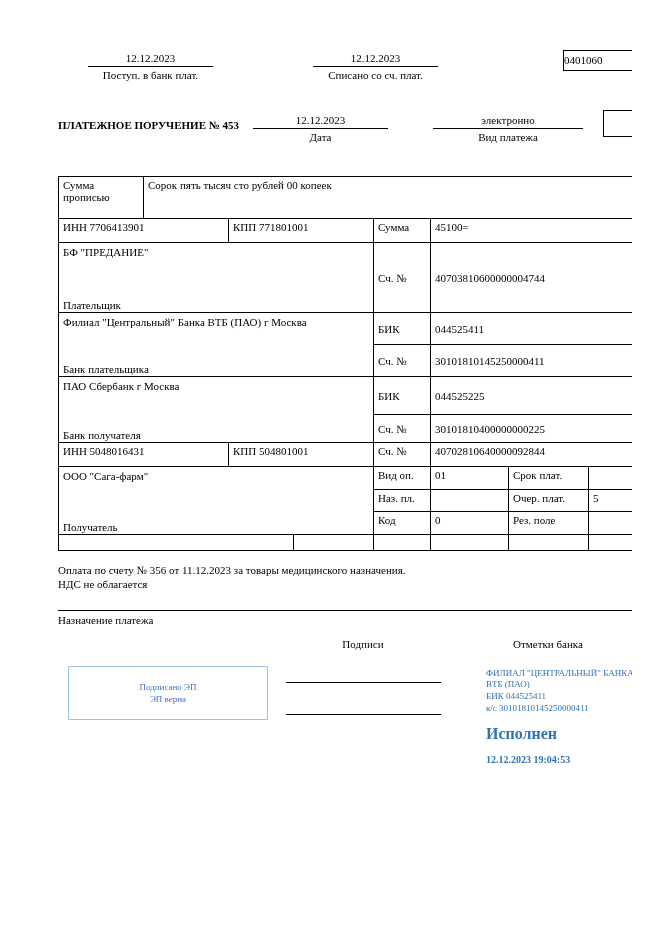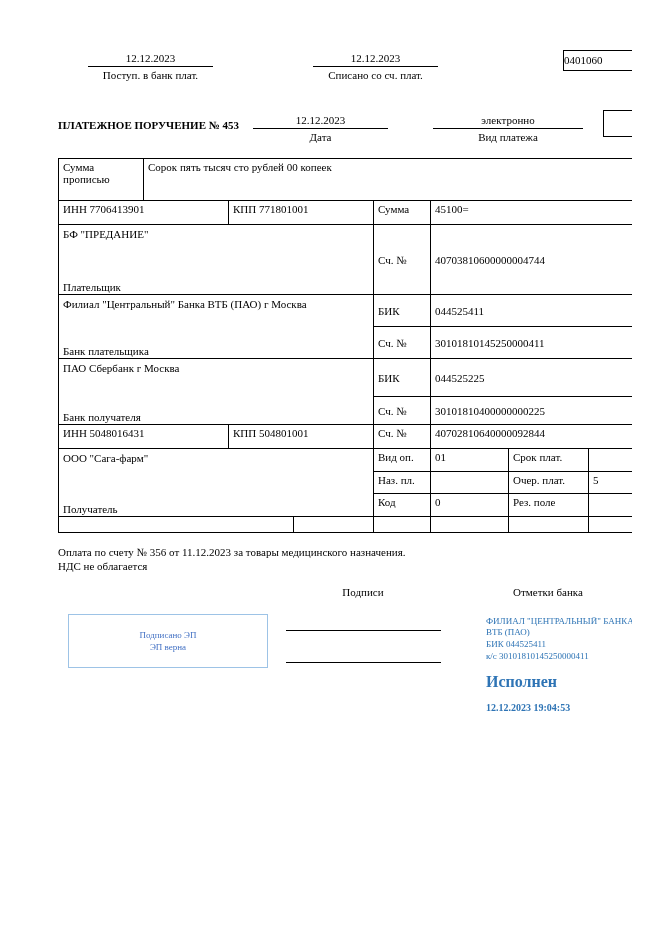--- a/index.html
+++ b/index.html
@@ -22,21 +22,21 @@
   .tg { position:absolute; text-align:center; }
   .tg-date { left:195px; width:135px; top:2px; }
   .tg-vid  { left:375px; width:150px; top:2px; }
   .tg .tval { border-bottom:1px solid #000; padding-bottom:2px; }
   .tg .tlab { padding-top:2px; }
   .small-box { position:absolute; left:545px; top:-2px; width:32px; height:27px; border:1px solid #000; }
 
   
   table { border-collapse:collapse; table-layout:fixed; width:600px; }
   td { border:1px solid #000; padding:2px 4px; vertical-align:top; font-size:11px; position:relative; overflow:hidden; }
-  .amount-table { }
+  .amount-table { margin-top:18px; }
   .amount-table td { height:42px; }
   .main-table { margin-top:-1px; }
   .vmid { vertical-align:middle; }
   .blabel { position:absolute; left:4px; bottom:1px; white-space:nowrap; }
   .nameCell { padding-top:3px; }
 
   
   .purpose { margin-top:12px; line-height:1.3; }
   .purpose-label { margin-top:18px; border-top:1px solid #000; padding-top:3px; width:600px; }
 
@@ -183,20 +183,21 @@
       <td></td>
       <td></td>
     </tr>
   </tbody>
     </table>
 
   <div class="purpose">
     <div>Оплата по счету № 356 от 11.12.2023 за товары медицинского назначения.</div>
     <div>НДС не облагается</div>
   </div>
+  <div class="purpose-label">Назначение платежа</div>
 
   <div class="footer">
     <div class="f-head f-head-sign">Подписи</div>
     <div class="f-head f-head-marks">Отметки банка</div>
 
     <div class="ep-box">
       <div class="ep-signed">Подписано ЭП</div>
       <div class="ep-valid">ЭП верна</div>
     </div>
 

